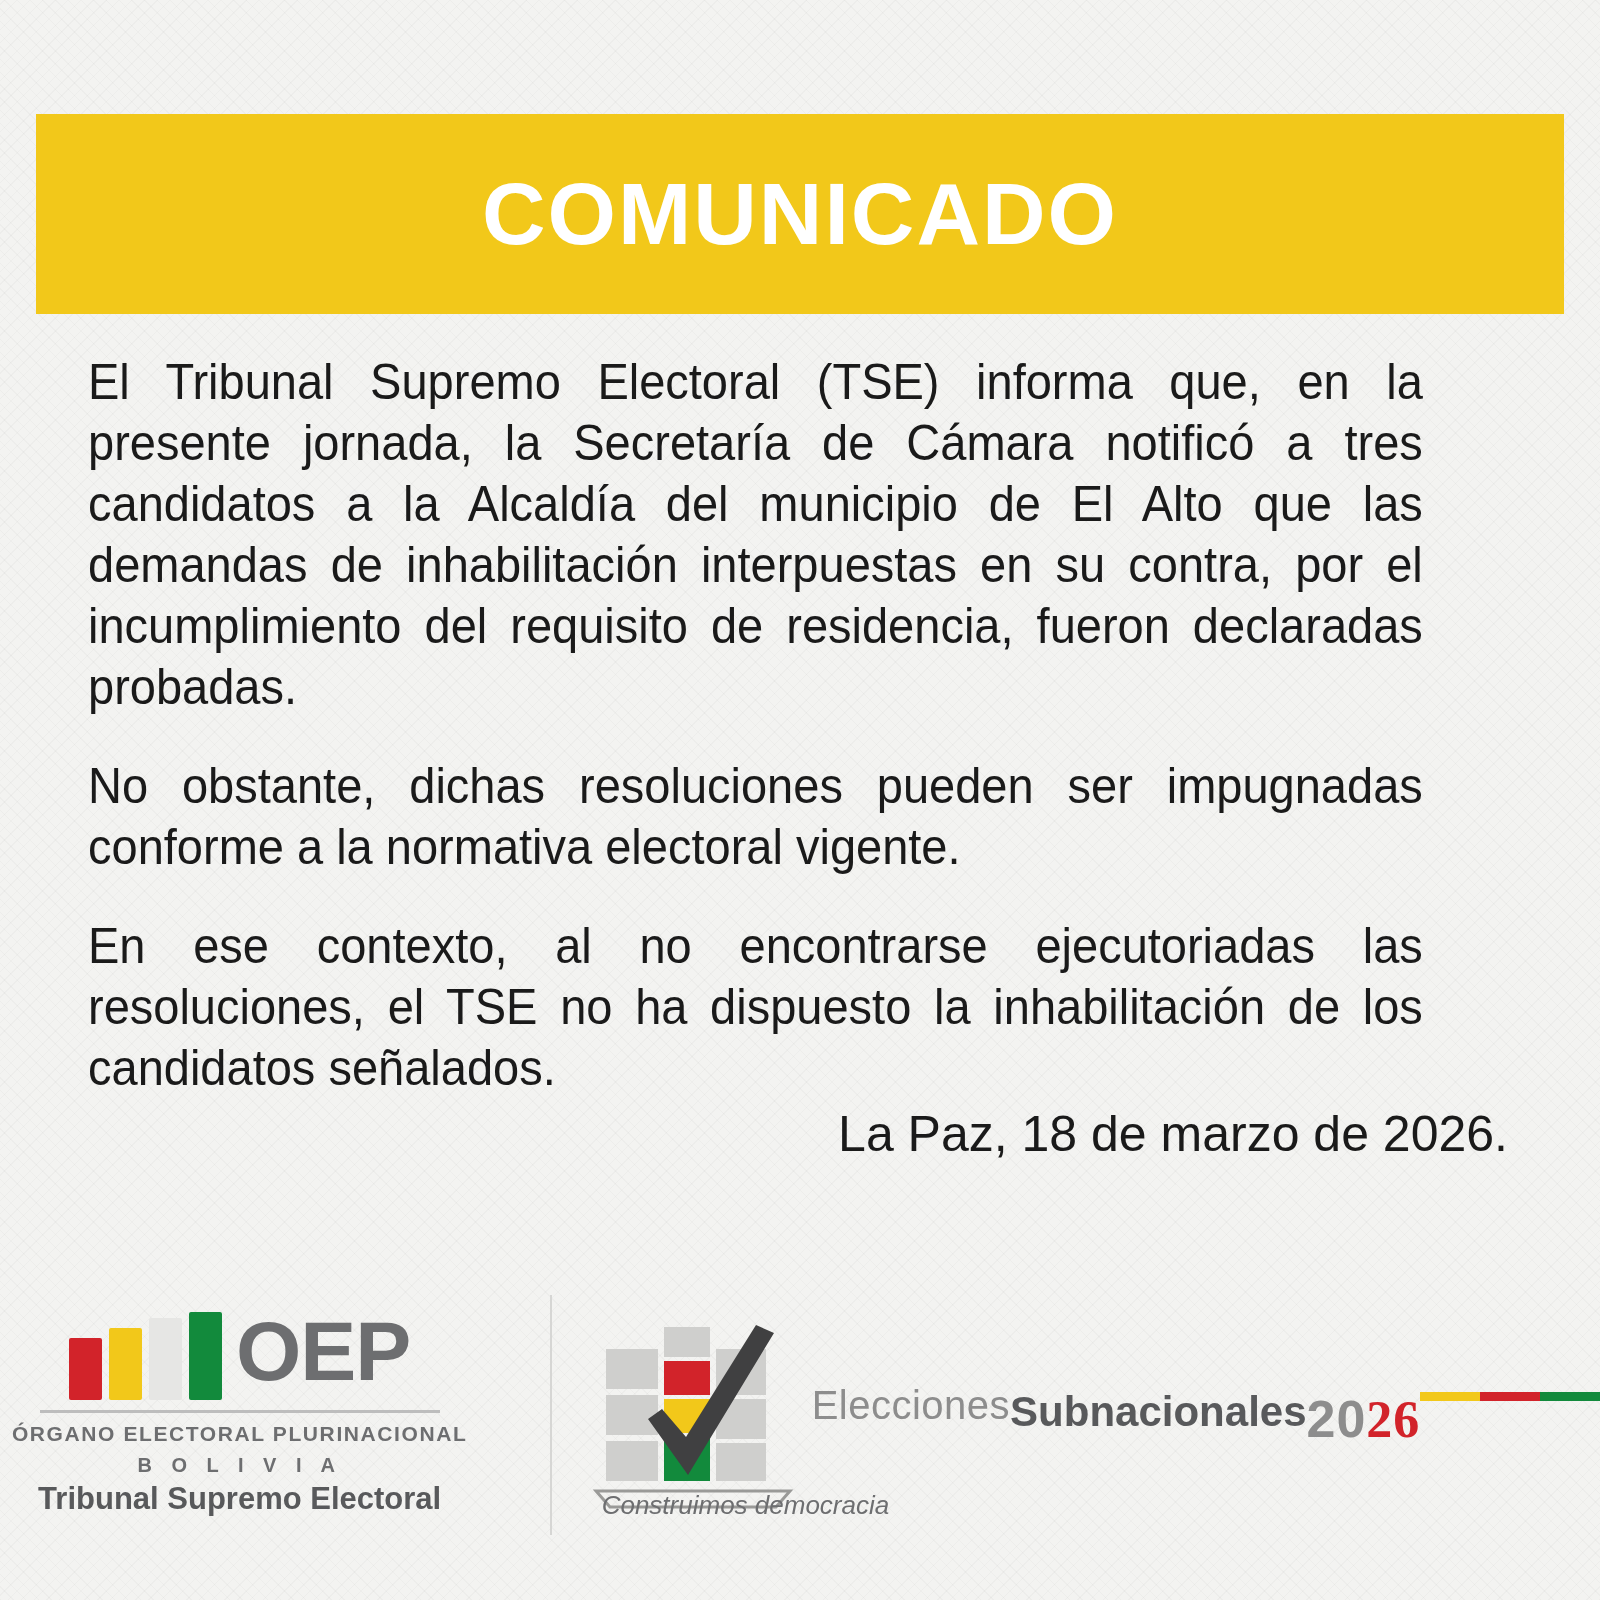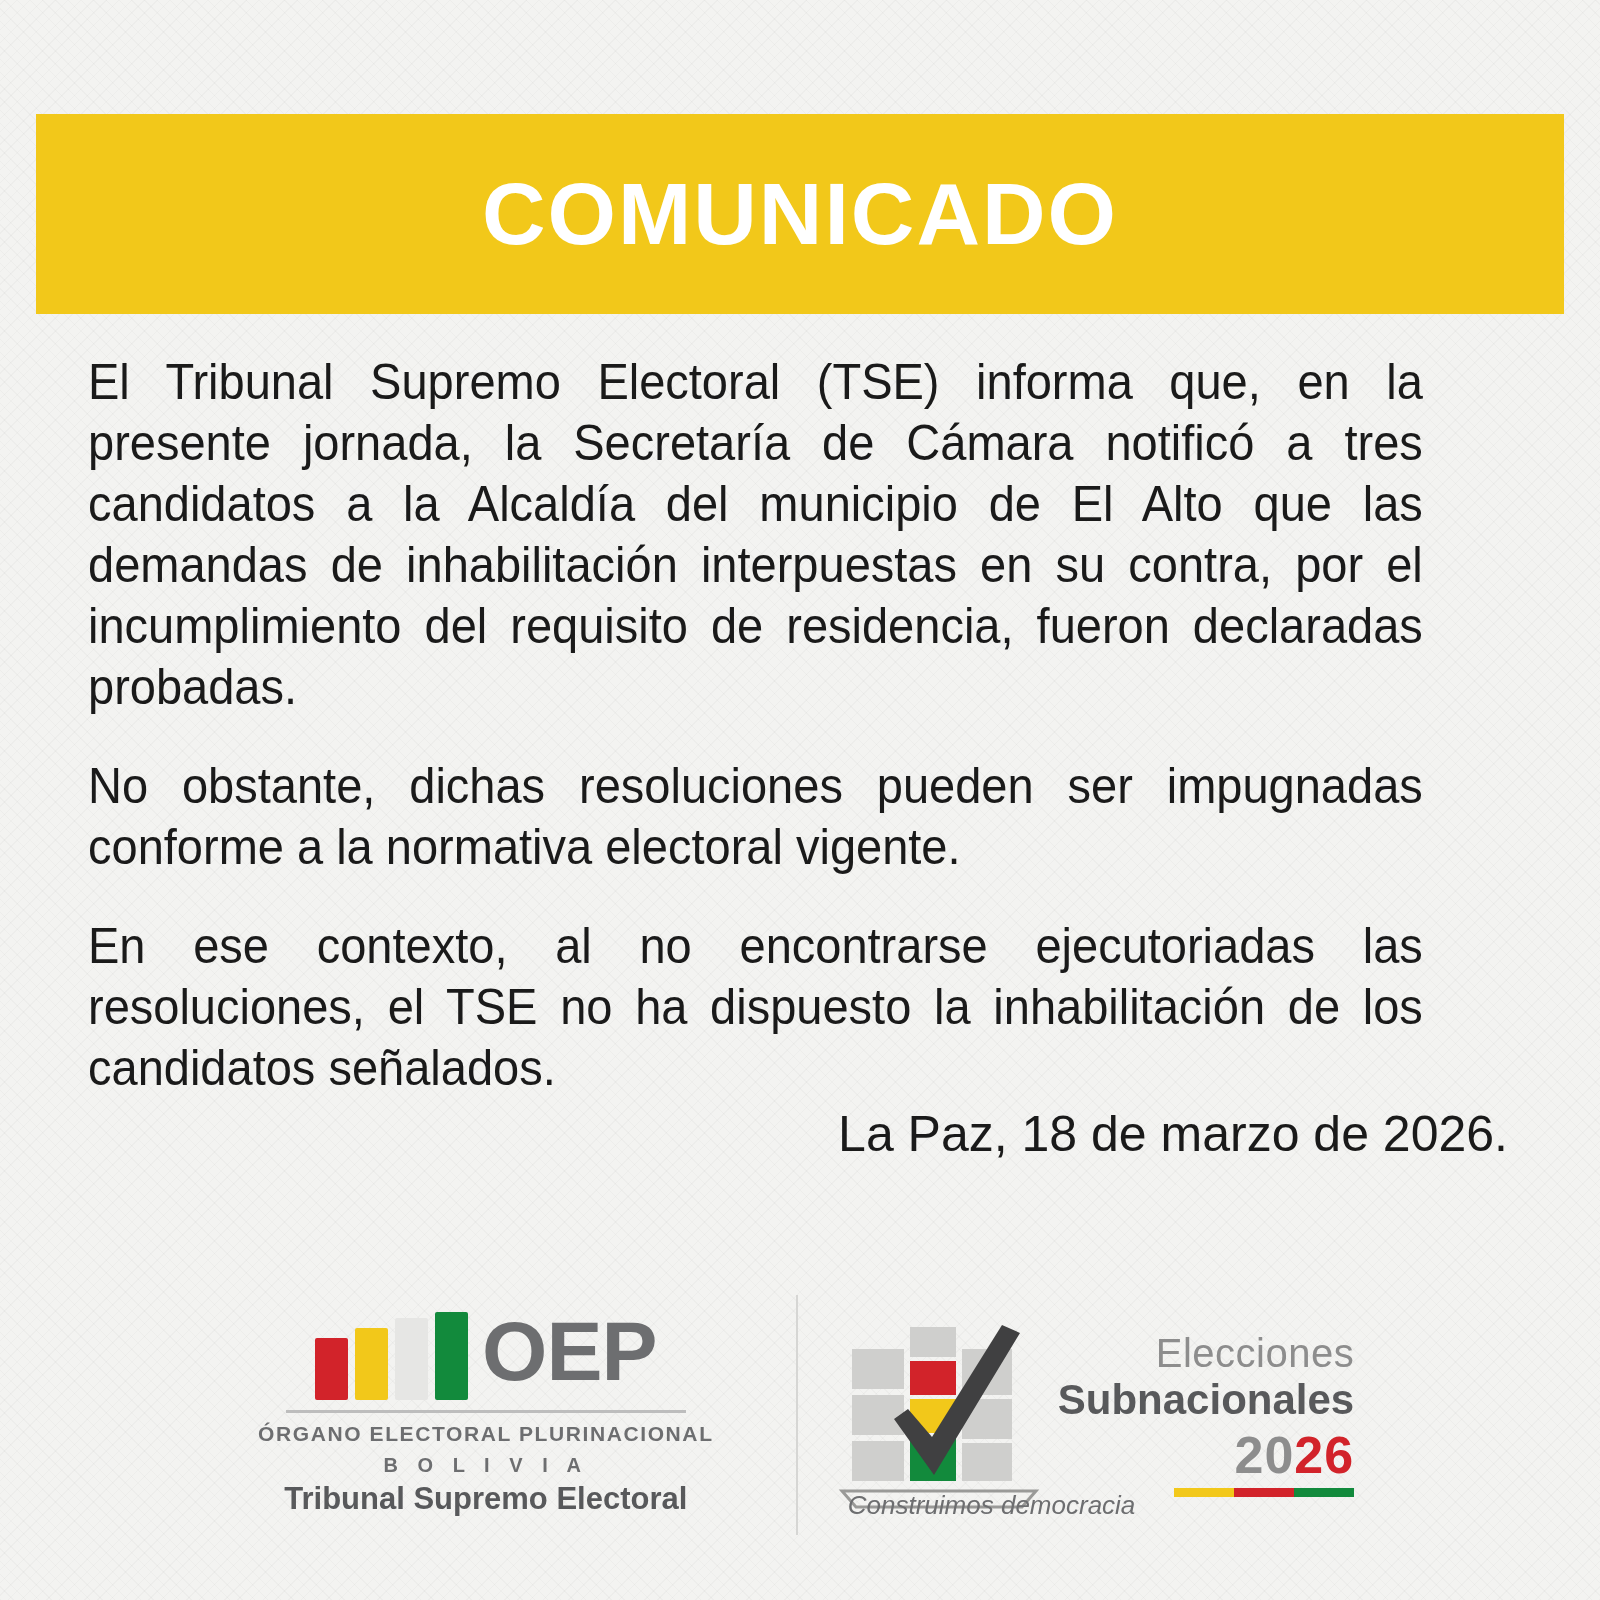--- a/index.html
+++ b/index.html
@@ -172,43 +172,43 @@
     align-items: center;
     gap: 14px;
   }
   #elec-mark {
     position: relative;
     width: 210px;
     height: 200px;
   }
   #elec-text {
     display: flex;
-    flex-direction: column;
-    align-items: flex-end;
+    flex-direction: row;
+    align-items: flex-start;
     line-height: 1;
   }
   #elec-line1 {
     font-size: 40px;
     color: #8d8d8d;
     letter-spacing: 0.5px;
   }
   #elec-line2 {
     font-size: 42px;
     color: #58595b;
     font-weight: bold;
     margin-top: 6px;
   }
   #elec-year {
     font-size: 52px;
     font-weight: bold;
     margin-top: 8px;
     letter-spacing: 1px;
   }
   #elec-year .y-grey { color: #8d8d8d; }
-  #elec-year .y-red { color: #d2232a; }
+  #elec-year .y-red { color: #d2232a; font-family: Liberation Serif, serif; }
   #elec-underline {
     display: flex;
     width: 180px;
     height: 9px;
     margin-top: 7px;
   }
   #elec-underline span { flex: 1 1 auto; height: 100%; }
   #elec-tag {
     position: absolute;
     left: 14px;

